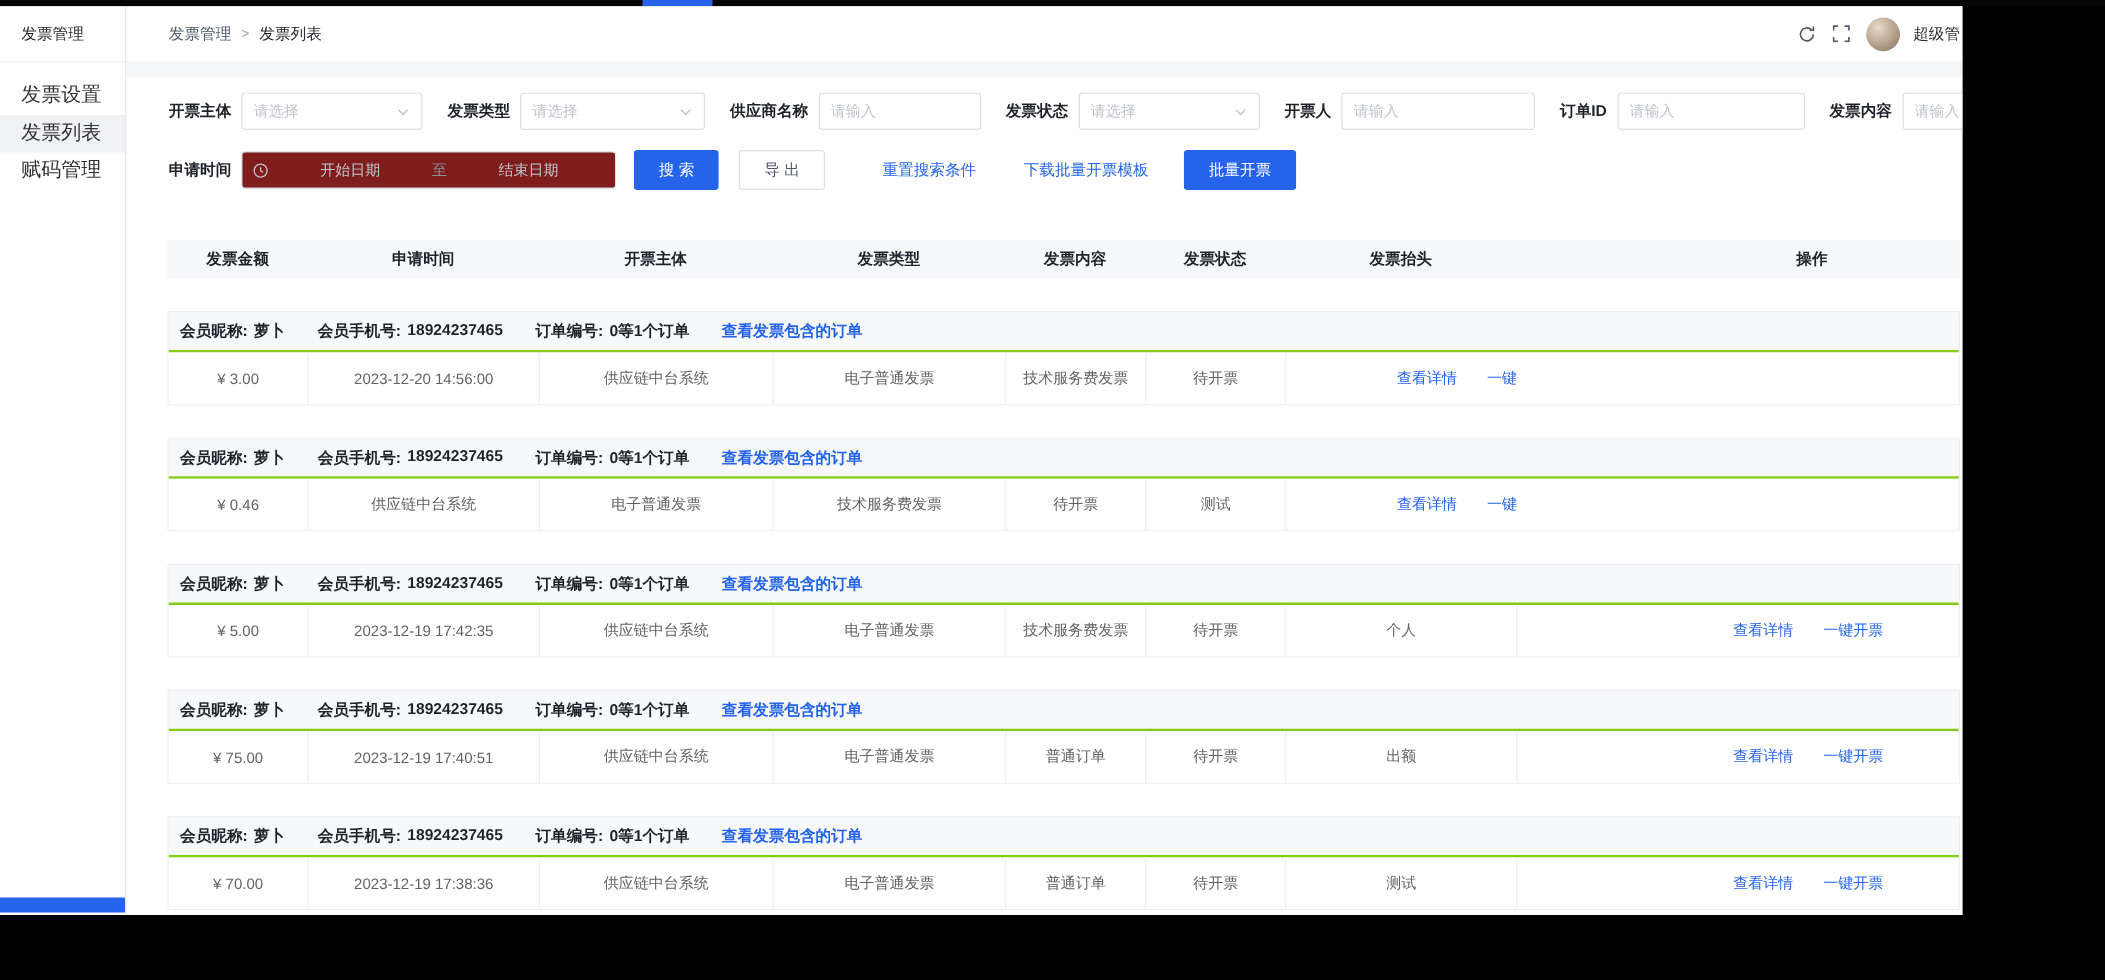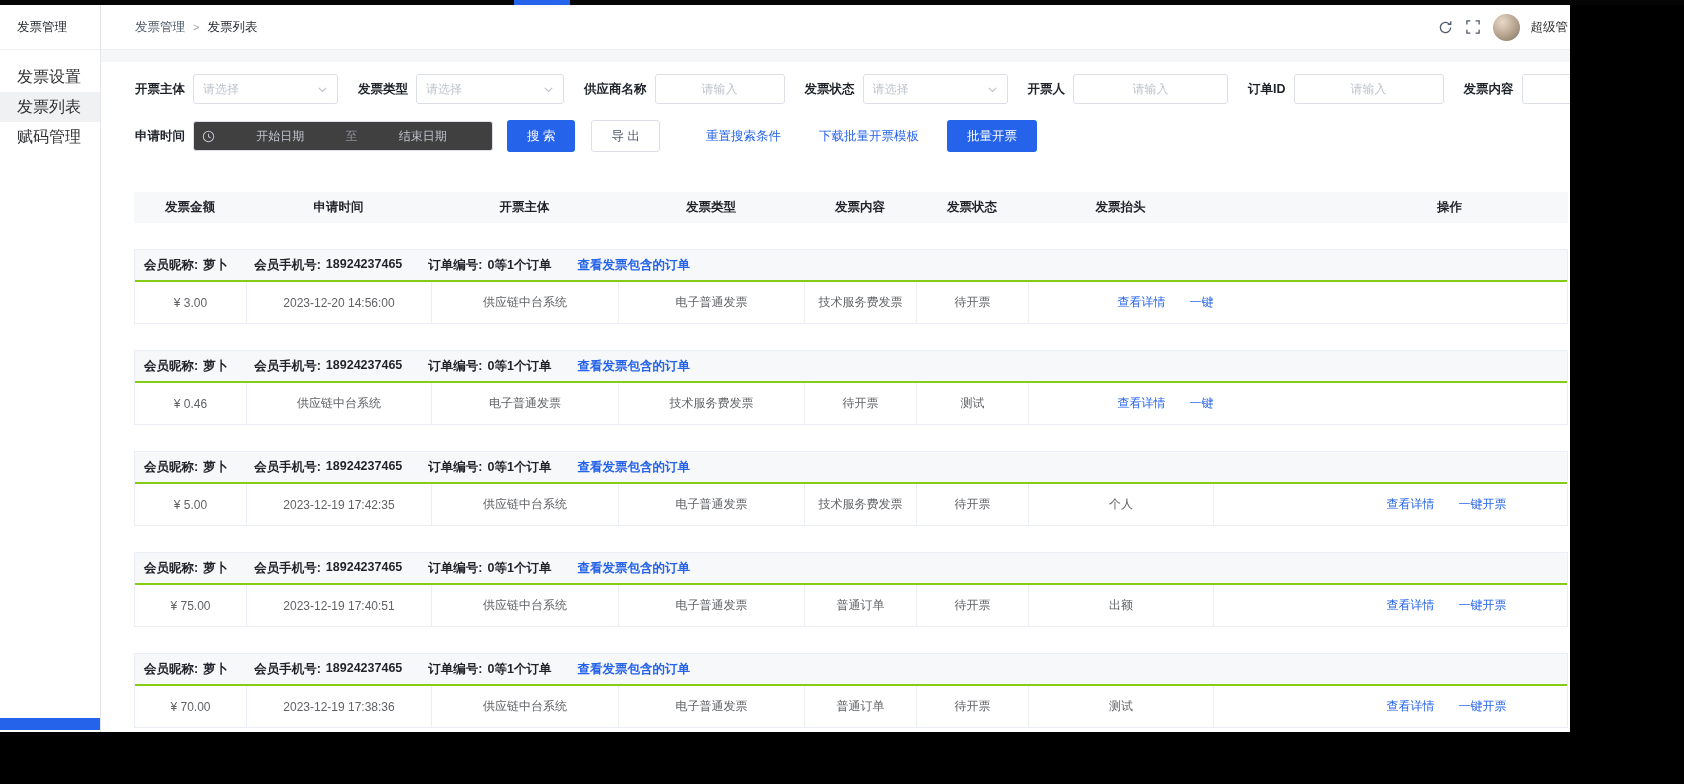--- a/index.html
+++ b/index.html
@@ -29,30 +29,30 @@
   .avatar { width:27px; height:27px; border-radius:50%; background:radial-gradient(circle at 35% 30%, #e8d9c8 0%, #b3a18c 55%, #7d6f5e 100%); flex:none; cursor:pointer; }
   .user-name { font-size:12.5px; color:#303133; white-space:nowrap; }
 
   .gap-band { height:12px; background:#f6f7f9; flex:none; }
   .content { flex:1; background:#fff; overflow:hidden; }
 
   
   .filters-row1 { display:flex; align-items:center; gap:20px; flex-wrap:nowrap; overflow:hidden; margin:12px 0 0 34px; height:30px; }
   .fgroup { display:flex; align-items:center; gap:8px; flex:none; }
   .flabel { font-size:12.5px; font-weight:600; color:#1f2329; white-space:nowrap; }
-  .control { height:30px; border:1px solid #dcdfe6; border-radius:3px; background:#fff; font-size:12px;text-align:center; }
+  .control { height:30px; border:1px solid #dcdfe6; border-radius:3px; background:#fff; font-size:12px; }
   .select { display:flex; align-items:center; justify-content:space-between; padding:0 9px; cursor:pointer; }
   .select .ph { color:#bfc4cc; }
   .chev { color:#c0c4cc; display:flex; }
   input.control { padding:0 9px; color:#303133; outline:none; }
   input.control::placeholder { color:#bfc4cc; }
   .w145{width:145px}.w148{width:148px}.w130{width:130px}.w155{width:155px}.w150{width:150px}
 
   .filters-row2 { display:flex; align-items:center; margin:16px 0 0 34px; height:32px; }
-  .date-box { width:300px; height:30px; border:1px solid #dcdfe6; border-radius:3px; display:flex; align-items:center; padding:0 8px; margin:0 14px 0 8px; background:#404040; }
+  .date-box { width:300px; height:30px; border:1px solid #dcdfe6; border-radius:3px; display:flex; align-items:center; padding:0 8px; margin:0 14px 0 8px; background:#7f1d1d; }
   .date-box .seg { flex:1; text-align:center; font-size:12px; color:#bfc4cc; }
   .date-box .to { font-size:12px; color:#8b919a; padding:0 4px; }
   .clock { color:#c0c4cc; display:flex; margin-right:4px; }
   .btn { height:32px; border-radius:3px; font-size:12.5px; padding:0 19px; display:inline-flex; align-items:center; justify-content:center; border:1px solid transparent; cursor:pointer; white-space:nowrap; }
   .btn-primary { background:#2563eb; color:#fff; }
   .btn-plain { background:#fff; border-color:#dcdfe6; color:#4e5969; }
   .link { color:#2563eb; font-size:12.5px; cursor:pointer; white-space:nowrap; text-decoration:none; }
   .mr16{margin-right:16px}.mr46{margin-right:46px}.mr38{margin-right:38px}.mr28{margin-right:28px}
 
   

